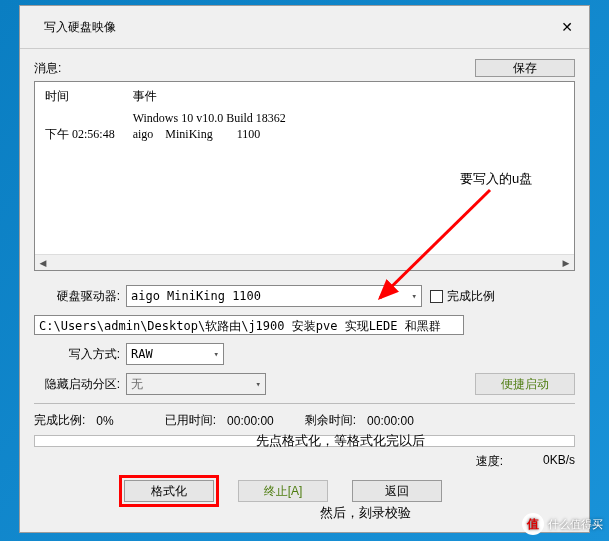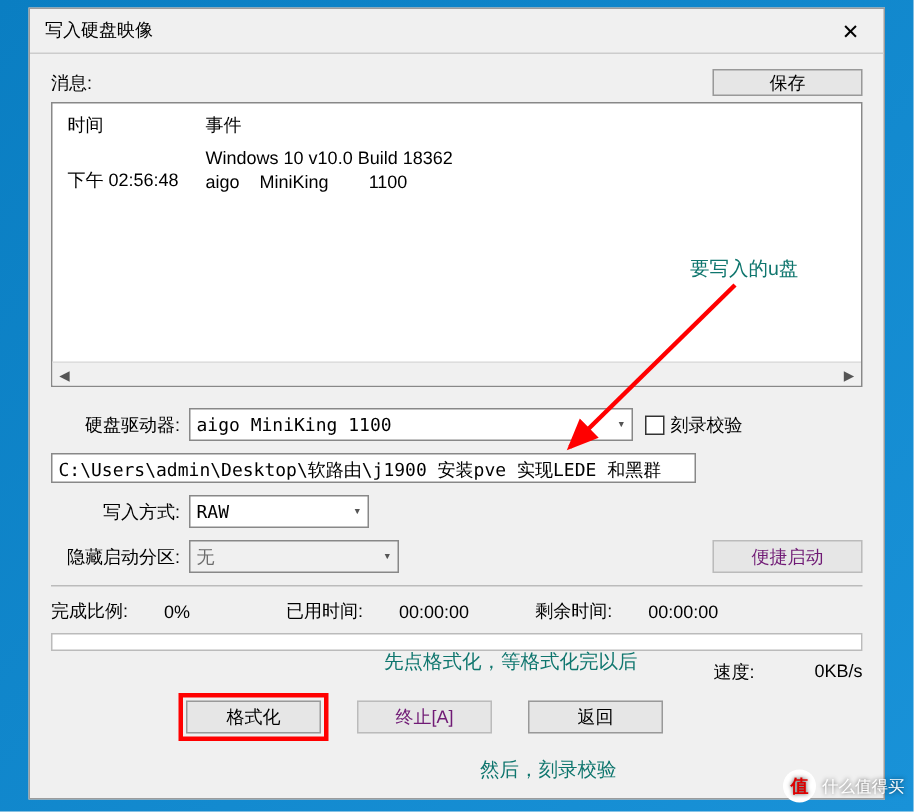--- a/index.html
+++ b/index.html
@@ -15,26 +15,26 @@
 .window {
   position: absolute;
   left: 19px;
   top: 5px;
   width: 571px;
   height: 528px;
   background: #f0f0f0;
   border: 1px solid #9c9c9c;
 }
 .titlebar {
-  height: 30px;
+  height: 43px;
   display: flex;
   align-items: center;
   justify-content: space-between;
   border-bottom: 1px solid #ccc;
-  padding-left: 10px;
+  padding-left: 24px;
 }
 .titlebar .title { font-size: 12px; }
 .closebtn {
   width: 44px;
   height: 30px;
   display: flex;
   align-items: center;
   justify-content: center;
   font-size: 14px;
 }
@@ -53,21 +53,21 @@
   border: 1px solid #999;
   font-size: 12px;
 }
 .msgbox {
   border: 1px solid #888;
   background: #fff;
   height: 190px;
   position: relative;
   padding: 6px 10px;
 }
-.msgbox table { font-family: Liberation Sans, sans-serif; font-size: 12px; border-collapse: collapse; }
+.msgbox table { font-family: Liberation Serif, serif; font-size: 12px; border-collapse: collapse; }
 .msgbox th { text-align: left; font-weight: normal; padding-right: 30px; padding-bottom: 6px; }
 .msgbox td { padding-right: 18px; white-space: pre; }
 .scroll-h {
   position: absolute;
   bottom: 0; left: 0; right: 0;
   height: 16px;
   background: #f0f0f0;
   display: flex;
   justify-content: space-between;
   border-top: 1px solid #ddd;
@@ -119,46 +119,46 @@
   background: #fff;
   margin-right: 4px;
 }
 .btn {
   height: 22px;
   background: #e6e6e6;
   border: 1px solid #999;
   font-size: 12px;
   padding: 0 14px;
 }
-.btn.disabled { color: #701a75; border-color: #bbb; }
+.btn.disabled { color: #4d7c0f; border-color: #bbb; }
 .hr { border: none; border-top: 1px solid #bbb; margin: 6px 0 8px; }
 .progress-row {
   display: flex;
   align-items: center;
   font-size: 12px;
-  gap: 24px;
+  gap: 11px;
   margin-bottom: 6px;
 }
 .speed-row {
   display: flex;
   justify-content: flex-end;
   gap: 40px;
   font-size: 12px;
   margin-bottom: 10px;
 }
 .action-row {
   display: flex;
   gap: 24px;
   padding-left: 90px;
 }
 .action-row .btn { width: 90px; }
 .redbox { outline: 3px solid #ff0000; outline-offset: 2px; }
 .annot {
   position: absolute;
-  color: #0f766e;
+  color: #000000;
   font-size: 13px;
   pointer-events: none;
 }
 .arrow-svg { position: absolute; pointer-events: none; }
 .watermark {
   position: absolute;
   right: 6px;
   bottom: 6px;
   display: flex;
   align-items: center;
@@ -222,31 +222,31 @@
 
     <div class="form-area">
       <div class="form-row">
         <div class="form-label">硬盘驱动器:</div>
         <div class="dd" style="width:296px">
           <span>aigo    MiniKing        1100</span>
           <span class="arrow">▾</span>
         </div>
         <div class="checkbox-wrap">
           <div class="checkbox"></div>
-          <span>刻录校验</span>
+          <span>完成比例</span>
         </div>
       </div>
 
       <div class="form-row">
         <div class="textfield" style="width:430px">C:\Users\admin\Desktop\软路由\j1900 安装pve 实现LEDE 和黑群</div>
       </div>
 
       <div class="form-row">
         <div class="form-label">写入方式:</div>
-        <div class="dd" style="width:120px">
+        <div class="dd" style="width:98px">
           <span>RAW</span>
           <span class="arrow">▾</span>
         </div>
       </div>
 
       <div class="form-row">
         <div class="form-label">隐藏启动分区:</div>
         <div class="dd disabled" style="width:140px">
           <span>无</span>
           <span class="arrow">▾</span>

